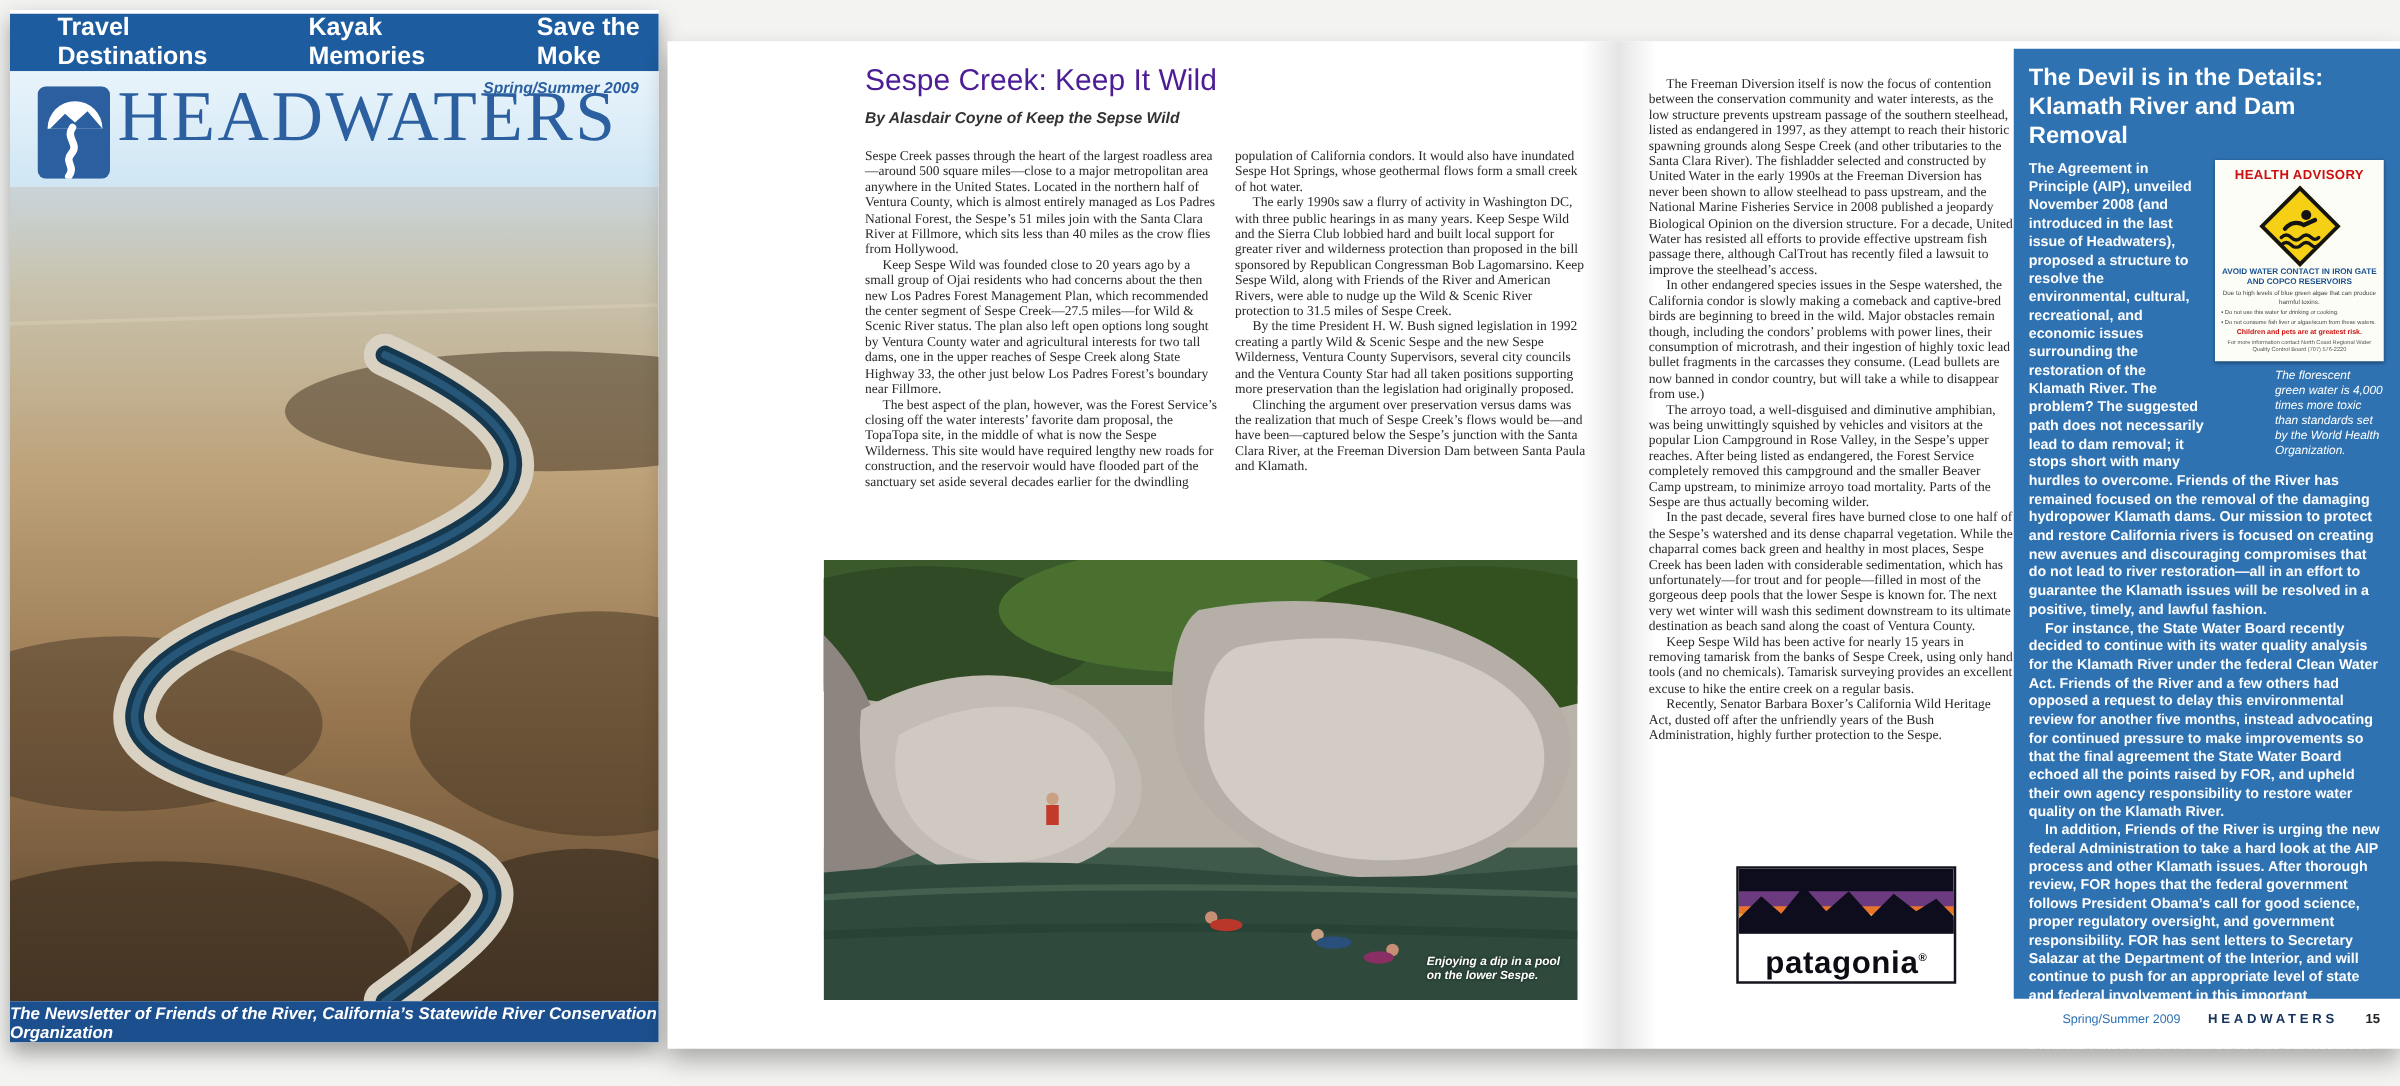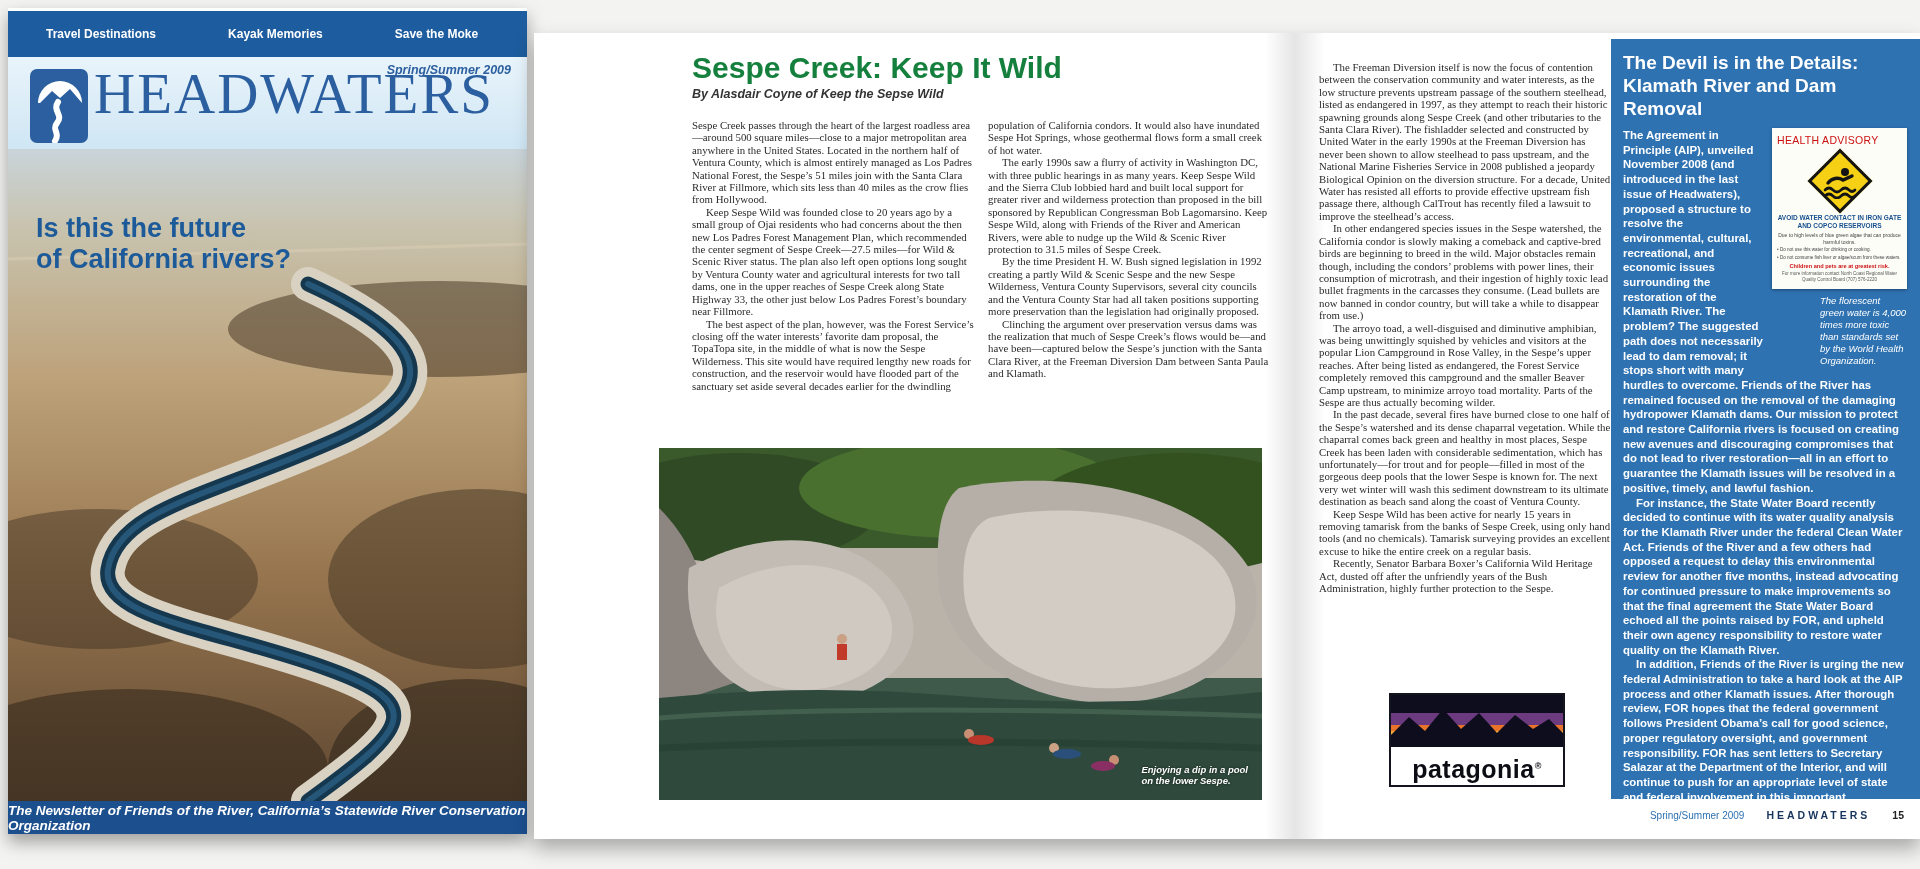--- a/index.html
+++ b/index.html
@@ -4,43 +4,43 @@
 <style>
   * { margin:0; padding:0; box-sizing:border-box; }
   html,body { width:1920px; height:869px; overflow:hidden;
     background:#f3f3f1; font-family:"Liberation Sans", sans-serif; }
 
   
   .cover { position:absolute; left:8px; top:8px; width:519px; height:826px;
     background:#fff; box-shadow:0 8px 16px rgba(0,0,0,.35); overflow:hidden; }
   .cover-nav { position:absolute; left:0; top:3px; width:100%; height:46px;
     background:#1d5c9e; display:flex; align-items:center; gap:72px; padding-left:38px; }
-  .cover-nav span { color:#fff; font-weight:bold; font-size:12px; }
+  .cover-nav span { color:#fff; font-weight:bold; font-size:20px; }
   .masthead { position:absolute; left:0; top:49px; width:100%; height:92px;
     background:linear-gradient(#e9f4fb,#cfe6f4); }
   .issue-line { position:absolute; right:16px; top:6px; color:#2b5f9f;
     font-size:12.5px; font-weight:bold; font-style:italic; }
   .logo-box { position:absolute; left:22px; top:12px; }
   .masthead-title { position:absolute; left:86px; top:8px; color:#2b5f9f;
     font-family:"Liberation Serif", serif; font-size:57px; letter-spacing:2px; line-height:1; }
   .cover-photo { position:absolute; left:0; top:141px; width:100%; height:652px; }
   .cover-headline { position:absolute; left:28px; top:205px; color:#1c5a99;
     font-size:27px; font-weight:bold; line-height:31px; white-space:pre-line; }
   .cover-footbar { position:absolute; left:0; bottom:0; width:100%; height:33px;
     background:#1c4f8e; display:flex; align-items:center; justify-content:flex-end; }
   .cover-footbar span { color:#fff; font-style:italic; font-weight:bold; font-size:13.5px; }
 
   
   .spread { position:absolute; left:534px; top:33px; width:1386px; height:806px;
     background:#fff; box-shadow:0 10px 18px rgba(0,0,0,.3); overflow:hidden; }
   .gutter { position:absolute; left:731px; top:0; width:60px; height:100%;
     background:linear-gradient(90deg, rgba(0,0,0,0) 0%, rgba(0,0,0,.10) 50%, rgba(0,0,0,0) 100%); }
 
-  .article-title { position:absolute; left:158px; top:18px; color:#15803d;
-    font-size:30px; font-weight:bold; }
+  .article-title { position:absolute; left:158px; top:18px; color:#4c1d95;
+    font-size:24px; font-weight:normal; }
   .article-byline { position:absolute; left:158px; top:54px; color:#333;
     font-size:12.5px; font-weight:bold; font-style:italic; }
   .cols { position:absolute; left:158px; top:86px; width:578px; display:flex; gap:14px; }
   .col { width:282px; font-family:"Liberation Serif", serif; font-size:10.8px;
     line-height:12.4px; color:#2a2a2a; }
   .col p.pind { text-indent:14px; }
 
   .creek-photo { position:absolute; left:125px; top:415px; width:603px; height:352px; }
   .creek-caption { position:absolute; right:14px; bottom:14px; color:#fff;
     font-size:9.5px; font-weight:bold; font-style:italic; text-align:left;
@@ -56,21 +56,21 @@
   .patagonia-word { text-align:center; font-size:25px; font-weight:bold;
     letter-spacing:.5px; color:#0c0c14; line-height:38px; }
   .patagonia-word sup { font-size:9px; }
 
   
   .sidebar { position:absolute; left:1077px; top:6px; width:309px; height:760px;
     background:#2e72b2; color:#fff; padding:12px 13px 10px 12px; }
   .sidebar h2 { font-size:19px; line-height:23px; font-weight:bold; white-space:pre-line; margin-bottom:8px; }
   .advisory-wrap { float:right; width:135px; margin-left:9px; margin-bottom:4px; }
   .advisory { background:#fdfdf8; color:#222; padding:6px 5px; box-shadow:0 1px 3px rgba(0,0,0,.4); }
-  .adv-head { color:#cc1111; font-weight:normal; font-size:10.5px; letter-spacing:.3px; }
+  .adv-head { color:#cc1111; font-weight:bold; font-size:10.5px; text-align:center; letter-spacing:.3px; }
   .adv-diamond { width:46px; height:46px; background:#f5d014; border:3px solid #141414;
     transform:rotate(45deg); margin:12px auto 10px auto; display:flex; align-items:center; justify-content:center; }
   .adv-diamond > span { transform:rotate(-45deg); display:block; width:36px; height:36px; }
   .adv-warning { color:#17508f; font-weight:bold; font-size:6.5px; text-align:center; line-height:8px; }
   .adv-detail { color:#444; font-size:5px; text-align:center; line-height:6.5px; margin-top:2px; }
   .adv-bullets { color:#444; font-size:4.6px; line-height:6px; margin-top:2px; }
   .adv-risk { color:#cc1111; font-weight:bold; font-size:5.6px; text-align:center; margin-top:2px; }
   .adv-contact { color:#555; font-size:4.5px; text-align:center; line-height:5.8px; margin-top:2px; }
   .adv-caption { font-size:9.5px; font-style:italic; line-height:12px; margin-top:6px;margin-left:48px; }
   .sidebar-body p { font-size:11.4px; line-height:14.7px; font-weight:bold; }
@@ -122,22 +122,20 @@
       <ellipse cx="470" cy="430" rx="150" ry="90" fill="#40311f" opacity="0.5"></ellipse>
       <ellipse cx="120" cy="620" rx="200" ry="80" fill="#352a1c" opacity="0.6"></ellipse>
       <ellipse cx="460" cy="620" rx="140" ry="90" fill="#30261a" opacity="0.6"></ellipse>
       <path d="M0 110 L519 95" stroke="#d8cdb4" stroke-width="3" opacity="0.6"></path>
       <path d="M300 135 C420 190 440 240 330 290 C200 348 110 360 100 420 C92 470 210 480 320 520 C420 556 400 580 300 652" fill="none" stroke="#d9d2c2" stroke-width="34" stroke-linecap="round"></path>
       <path d="M300 135 C420 190 440 240 330 290 C200 348 110 360 100 420 C92 470 210 480 320 520 C420 556 400 580 300 652" fill="none" stroke="#16384f" stroke-width="15" stroke-linecap="round"></path>
       <path d="M300 135 C420 190 440 240 330 290 C200 348 110 360 100 420 C92 470 210 480 320 520 C420 556 400 580 300 652" fill="none" stroke="#2a5f83" stroke-width="6" stroke-linecap="round" opacity="0.8"></path>
     </svg>
   </div>
 
-  <div class="cover-headline">Is this the future
-of California rivers?</div>
 
   <div class="cover-footbar">
     <span>The Newsletter of Friends of the River, California’s Statewide River Conservation Organization</span>
   </div>
 </div>
 
 <div class="spread">
   <div class="gutter"></div>
 
   <div class="article-title">Sespe Creek: Keep It Wild</div>

